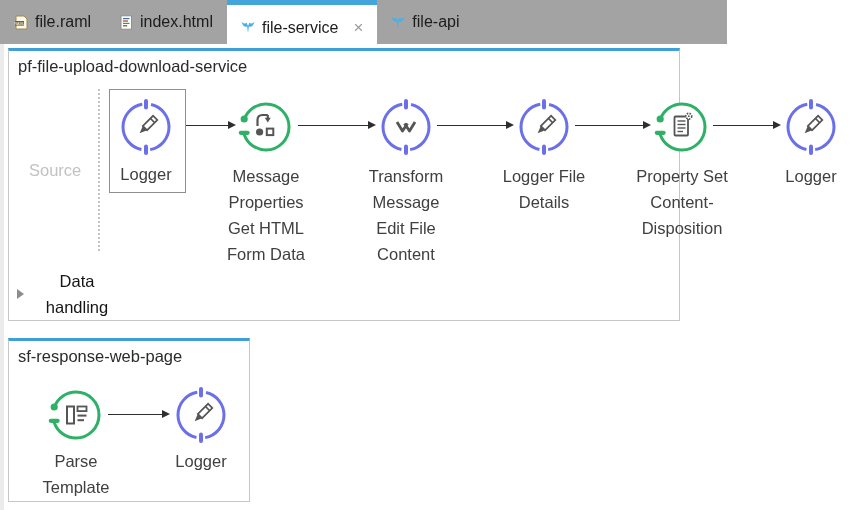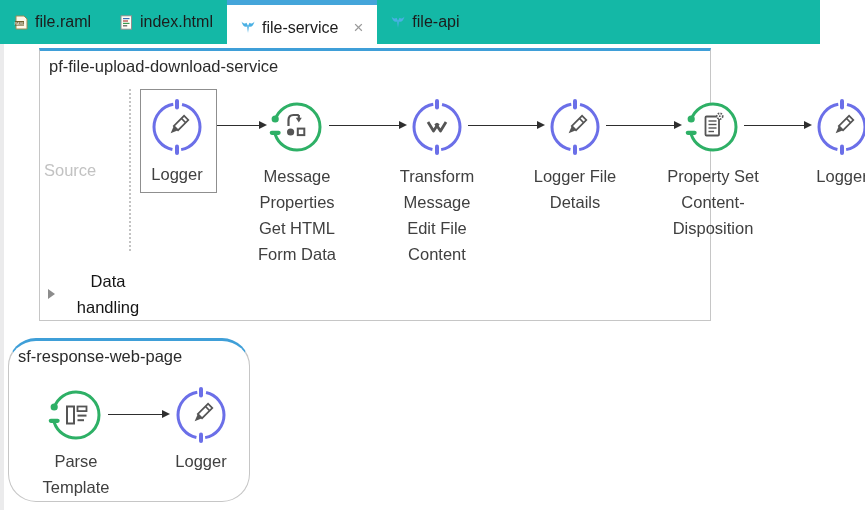--- a/index.html
+++ b/index.html
@@ -4,22 +4,22 @@
 <style>
   html,body{margin:0;padding:0;}
   body{
     width:865px;height:510px;position:relative;overflow:hidden;
     background:#ffffff;
     font-family:"Liberation Sans", sans-serif;
     color:#1f1f1f;
   }
   
   .tabbar{
-    position:absolute;left:0;top:0;width:820px;height:44px;
-    background:#14b8a6;display:flex;align-items:stretch;
+    position:absolute;left:0;top:0;width:727px;height:44px;
+    background:#a3a3a3;display:flex;align-items:stretch;
   }
   .tab{
     display:flex;align-items:center;gap:6px;
     padding:0 14px;height:44px;font-size:16px;color:#1c1c1c;
     cursor:default;box-sizing:border-box;
   }
   .tab .ticon{width:15px;height:15px;flex:0 0 auto;display:block;}
   .tab.active{
     background:#ffffff;
     border-top:5px solid #44a5da;
@@ -31,28 +31,28 @@
     font-family:"Liberation Sans",sans-serif;
   }
   
   .canvas{position:absolute;left:0;top:44px;width:865px;height:466px;background:#fff;}
   .left-strip{position:absolute;left:0;top:0;width:4px;height:466px;background:#ebebec;}
   .flow{
     position:absolute;background:#fff;
     border:1px solid #c6c6c6;border-top:3px solid #3f9fd8;
     box-sizing:border-box;
   }
-  .flow1{left:8px;top:4px;width:672px;height:273px;margin-left:31px;}
-  .flow2{left:8px;top:294px;width:242px;height:164px;border-radius:28px;}
+  .flow1{left:8px;top:4px;width:672px;height:273px;}
+  .flow2{left:8px;top:294px;width:242px;height:164px;}
   .flow-title{
     position:absolute;left:9px;top:6px;font-size:16.5px;color:#2b2b2b;
     white-space:nowrap;
   }
   .source-label{
-    position:absolute;left:4px;top:110px;font-size:16.5px;color:#c2c2c2;
+    position:absolute;left:20px;top:110px;font-size:16.5px;color:#c2c2c2;
   }
   .source-divider{
     position:absolute;left:89px;top:38px;height:162px;width:0;
     border-left:2px dotted #c3c3c3;
   }
   .selbox{
     position:absolute;left:100px;top:38px;width:75px;height:102px;
     border:1px solid #8f8f8f;background:#ffffff;
   }
   .node-icon{position:absolute;width:56px;height:56px;}

